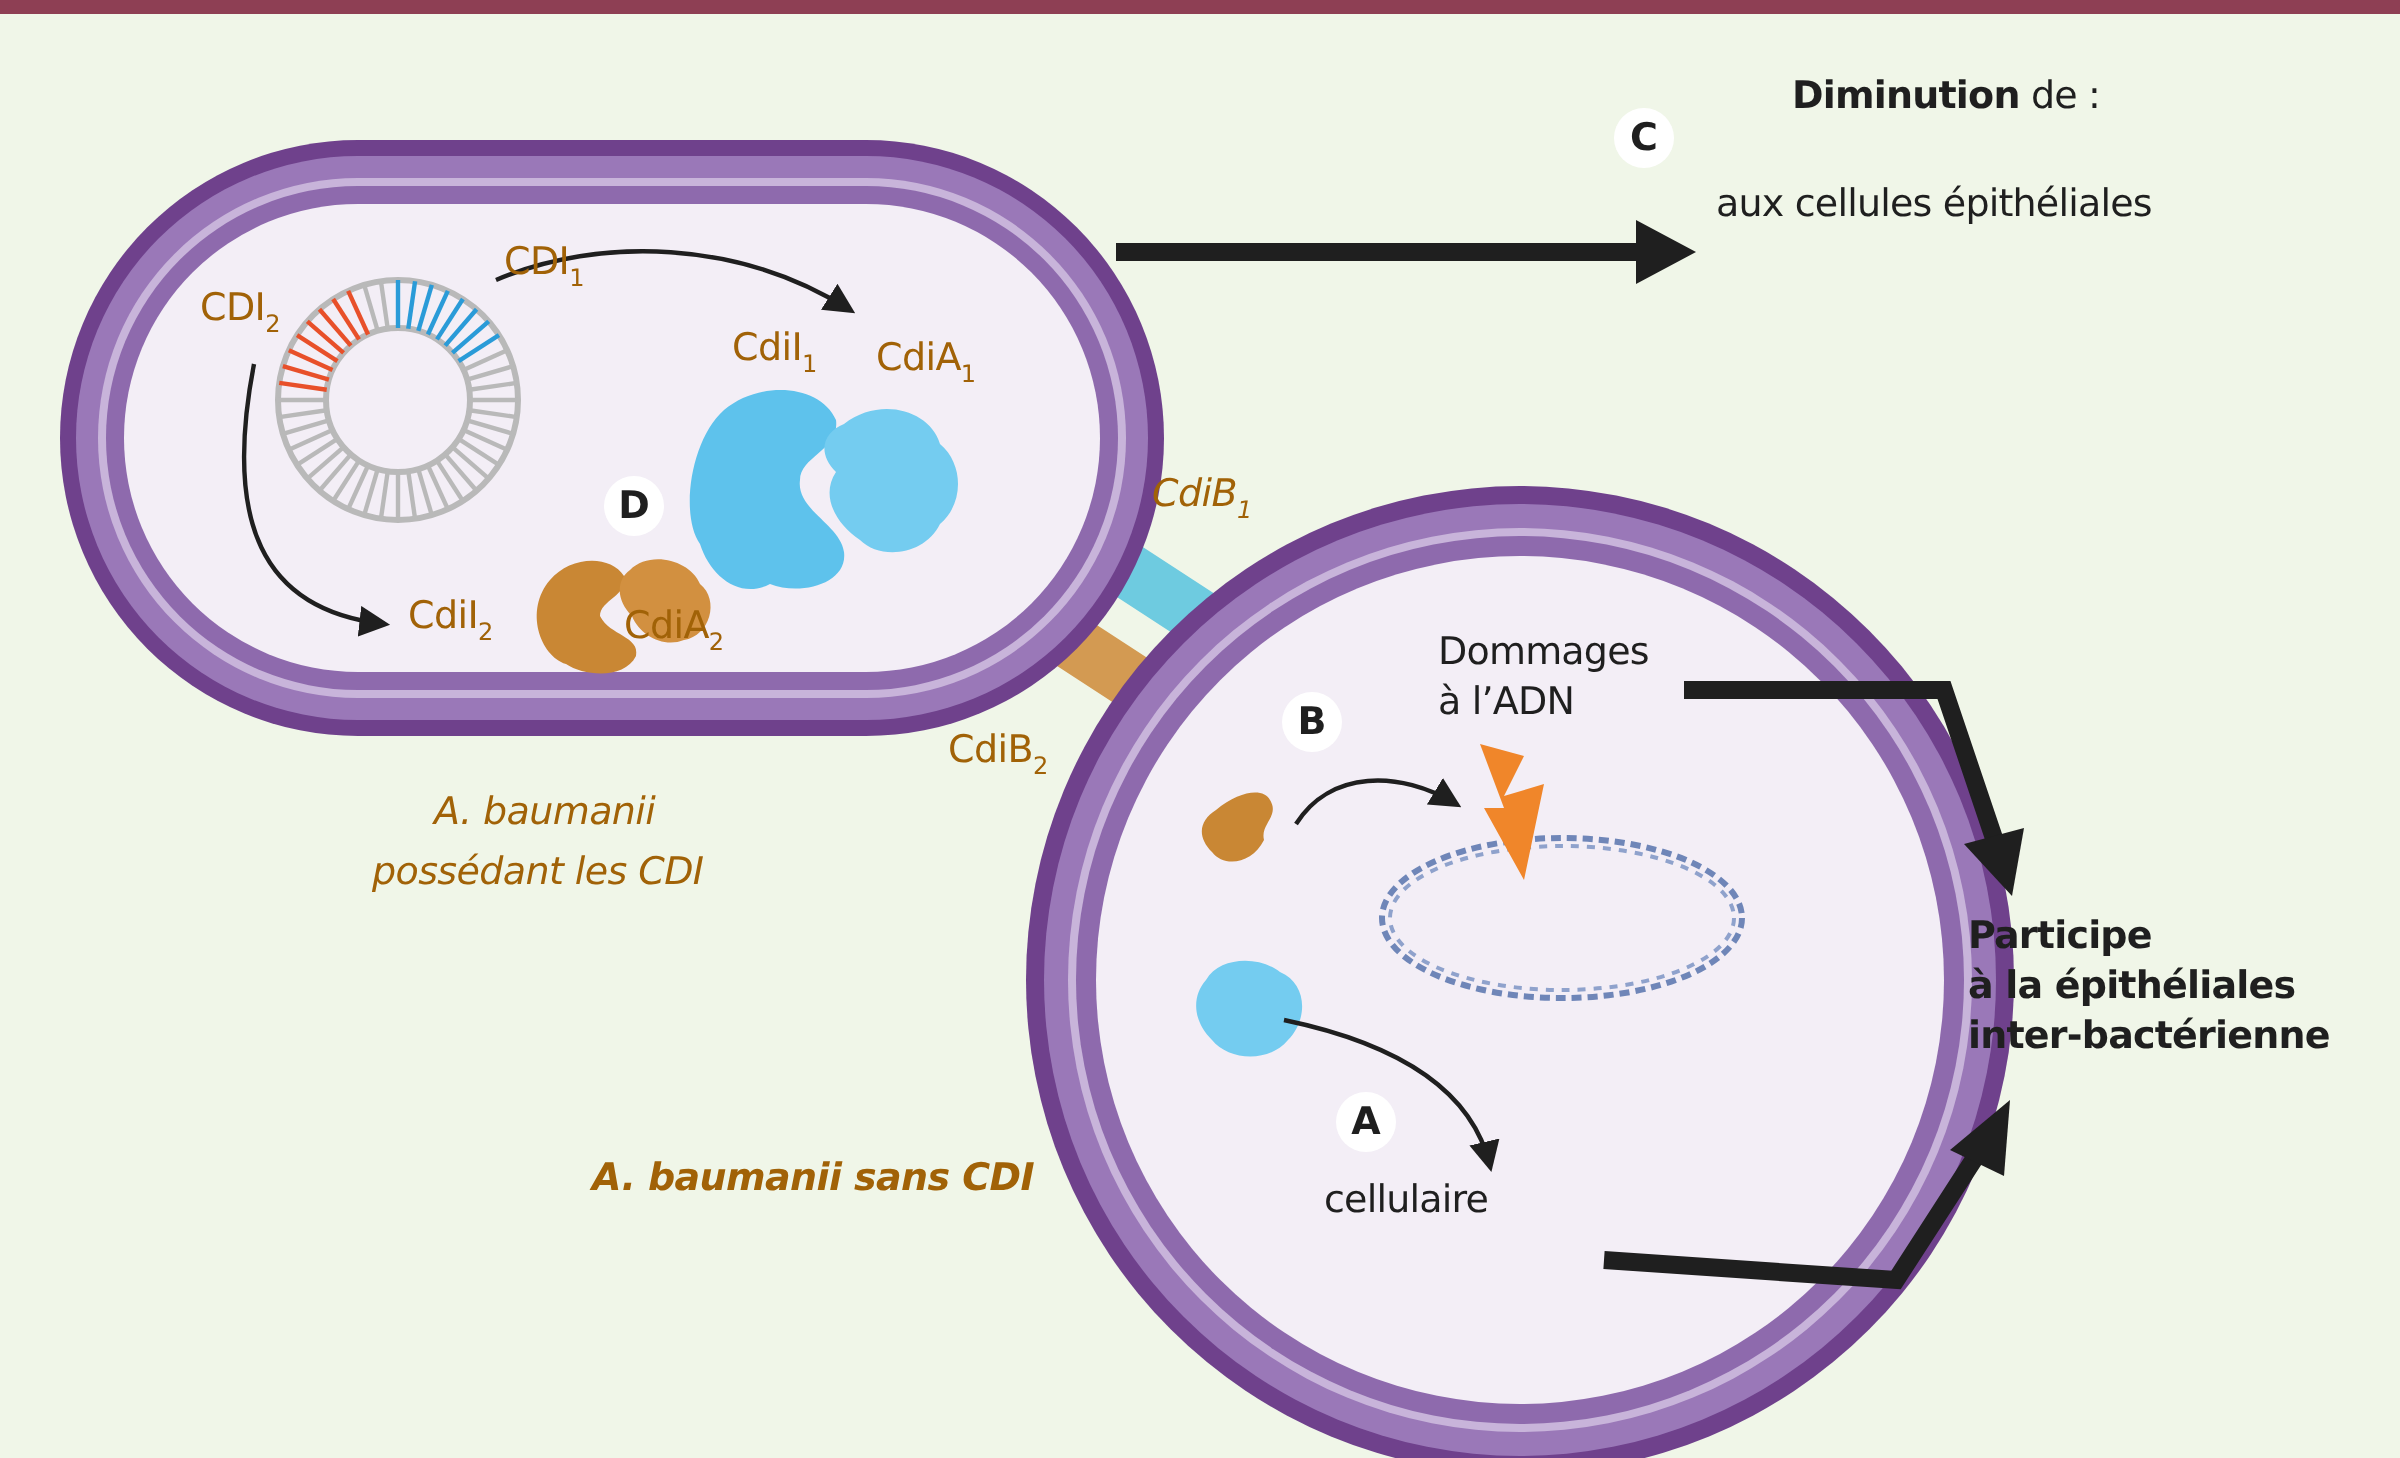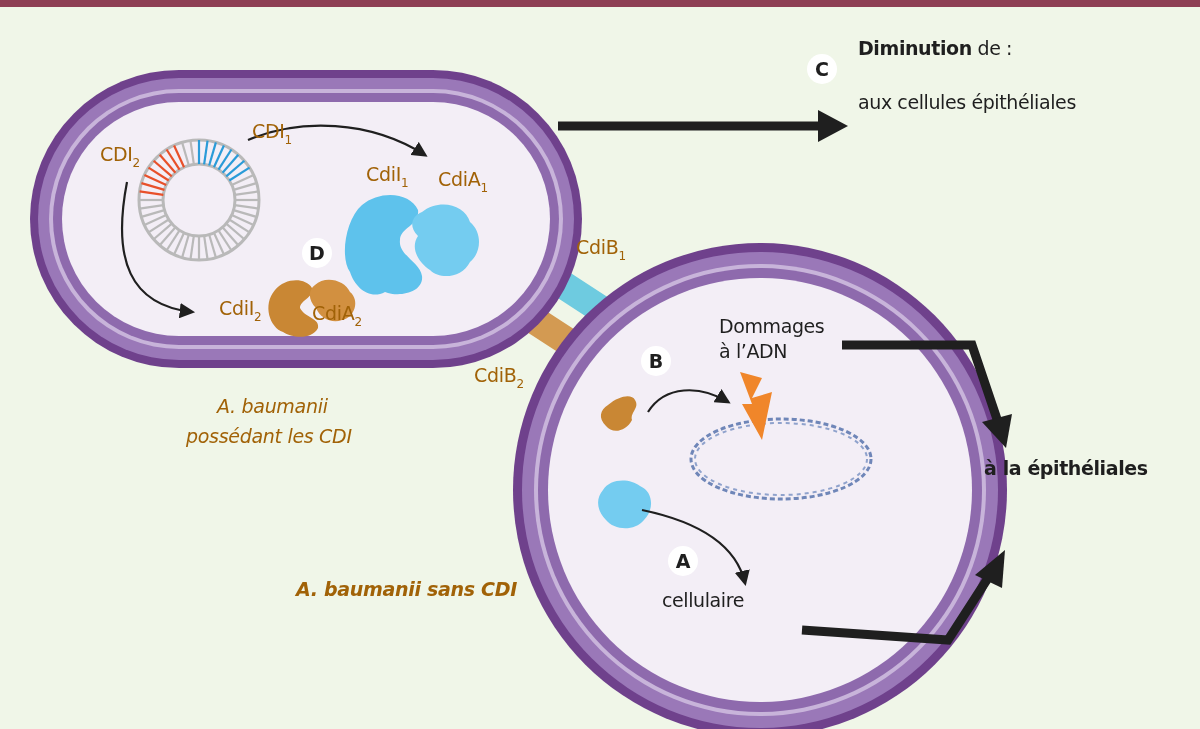--- a/index.html
+++ b/index.html
@@ -130,43 +130,45 @@
   <g>
     <path d="M802,630 L948,640 L990,575" fill="none" stroke="#1f1f1f" stroke-width="9"></path>
     <path d="M975,575 L1005,550 L1002,588 z" fill="#1f1f1f"></path>
   </g>
 </svg>
 
 <div class="lbl" style="left:252px;top:120px;"><span>CDI</span><sub>1</sub></div>
 <div class="lbl" style="left:100px;top:143px;"><span>CDI</span><sub>2</sub></div>
 <div class="lbl" style="left:366px;top:163px;"><span>CdiI</span><sub>1</sub></div>
 <div class="lbl" style="left:438px;top:168px;"><span>CdiA</span><sub>1</sub></div>
-<div class="lbl" style="left:204px;top:297px;margin-left:15px;"><span>CdiI</span><sub>2</sub></div>
+<div class="lbl" style="left:204px;top:297px;"><span>CdiI</span><sub>2</sub></div>
 <div class="lbl" style="left:312px;top:302px;"><span>CdiA</span><sub>2</sub></div>
-<div class="lbl" style="left:576px;top:236px;"><span>CdiB</span><sub>1</sub></div>
+<div class="lbl" style="left:576px;top:236px;font-style:italic;"><span>CdiB</span><sub>1</sub></div>
 <div class="lbl" style="left:474px;top:364px;"><span>CdiB</span><sub>2</sub></div>
 
 <div class="badge" style="left:302px;top:238px;">D</div>
 <div class="badge" style="left:807px;top:54px;">C</div>
 <div class="badge" style="left:641px;top:346px;">B</div>
 <div class="badge" style="left:668px;top:546px;">A</div>
 
 <div class="lbl it" style="left:217px;top:395px;">A. baumanii</div>
 <div class="lbl it" style="left:186px;top:425px;">possédant les CDI</div>
 <div class="lbl it" style="left:296px;top:578px;font-weight:bold;">A. baumanii sans CDI</div>
 
-<div class="txt" style="left:858px;top:36px;"><span class="b">Diminution</span><span> de :</span></div>
+<div class="txt" style="left:896px;top:36px;"><span class="b">Diminution</span><span> de :</span></div>
 <div class="txt" style="left:858px;top:90px;">
   <div>aux cellules épithéliales</div>
 </div>
 
 <div class="txt" style="left:695px;top:314px;margin-left:24px;">
   <div>Dommages</div>
   <div>à l’ADN</div>
 </div>
 
 <div class="txt" style="left:662px;top:588px;">
   <div>cellulaire</div>
 </div>
 
 <div class="txt b" style="left:984px;top:456px;">
+  <div>Participe</div>
   <div>à la épithéliales</div>
+  <div>inter-bactérienne</div>
 </div>
 
 </body></html>

